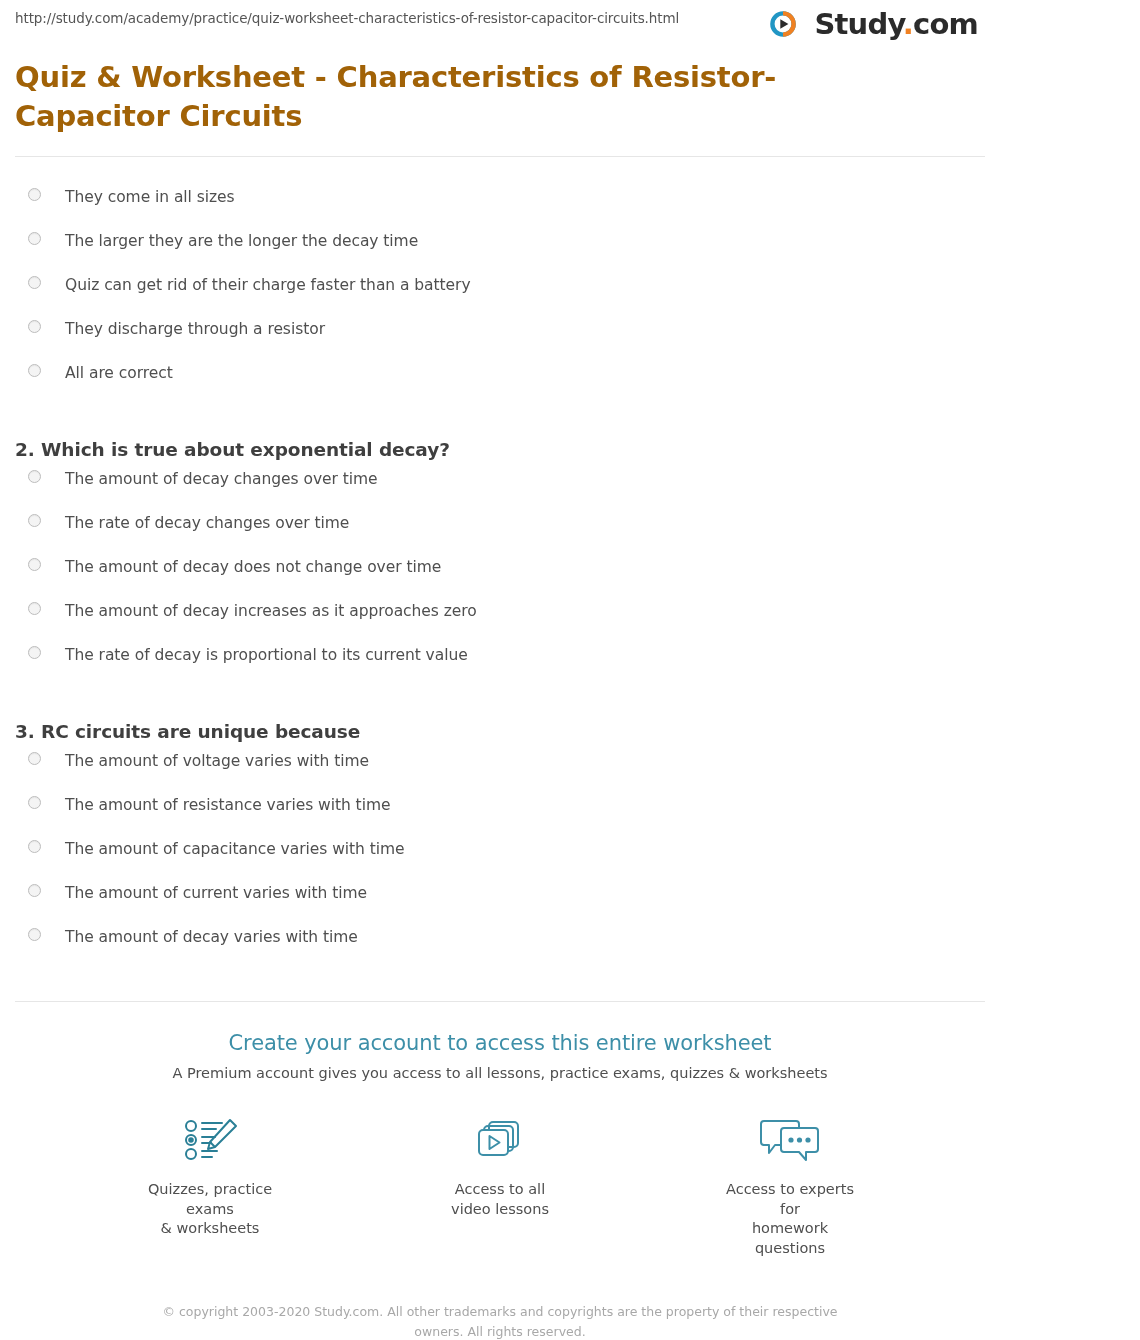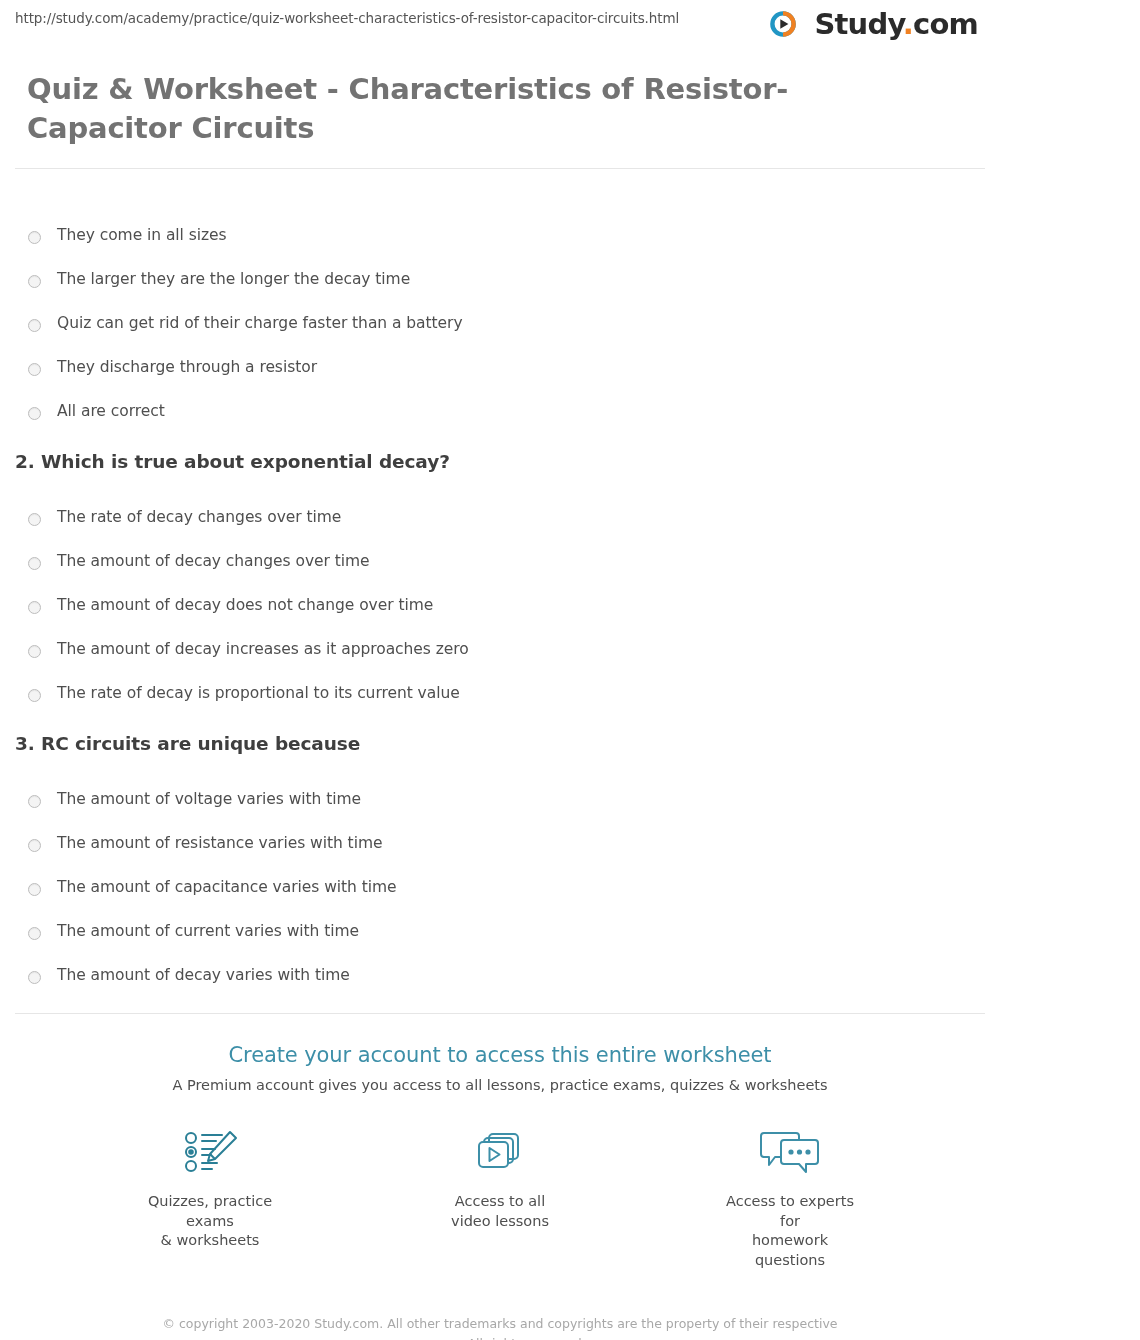--- a/index.html
+++ b/index.html
@@ -50,25 +50,25 @@
     font-weight: bold;
     color: #2b2b2b;
     letter-spacing: -0.8px;
     line-height: 1;
   }
   .logo-word .dot { color: #f08122; }
 
   
   .title-wrap { padding: 8px 15px 0 15px; }
   h1.page-title {
-    margin: 12px;
+    margin: 0;
     font-size: 29px;
     line-height: 1.33;
     font-weight: bold;
-    color: #737373;
+    color: #a16207;
     letter-spacing: -0.2px;
     max-width: 830px;
   }
   .rule {
     border: 0;
     border-top: 1px solid #e6e6e6;
     margin: 21px 15px 0 15px;
   }
 
   
@@ -77,22 +77,23 @@
   .question-text {
     margin: 0 0 10px 0;
     font-size: 18.5px;
     font-weight: bold;
     color: #3f3f3f;
     letter-spacing: -0.1px;
   }
   .answers { list-style: none; margin: 0; padding: 0; }
   .answer-item {
     display: flex;
-    align-items: flex-end;
+    align-items: flex-start;
     height: 44px;
+    gap: 8px;
   }
   .radio {
     width: 11px;
     height: 11px;
     border-radius: 50%;
     border: 1px solid #bdbdbd;
     background: #f4f4f4;
     box-shadow: inset 0 1px 1px rgba(0,0,0,0.06);
     flex: 0 0 auto;
     margin-left: 13px;
@@ -195,25 +196,25 @@
           <span class="answer-label">All are correct</span>
         </li>
       </ul>
     </div>
 
     <div class="question-block">
       <p class="question-text">2. Which is true about exponential decay?</p>
       <ul class="answers">
         <li class="answer-item">
           <span class="radio"></span>
+          <span class="answer-label">The amount of decay changes over time</span>
+        </li>
+        <li class="answer-item">
+          <span class="radio"></span>
           <span class="answer-label">The rate of decay changes over time</span>
-        </li>
-        <li class="answer-item">
-          <span class="radio"></span>
-          <span class="answer-label">The amount of decay changes over time</span>
         </li>
         <li class="answer-item">
           <span class="radio"></span>
           <span class="answer-label">The amount of decay does not change over time</span>
         </li>
         <li class="answer-item">
           <span class="radio"></span>
           <span class="answer-label">The amount of decay increases as it approaches zero</span>
         </li>
         <li class="answer-item">

